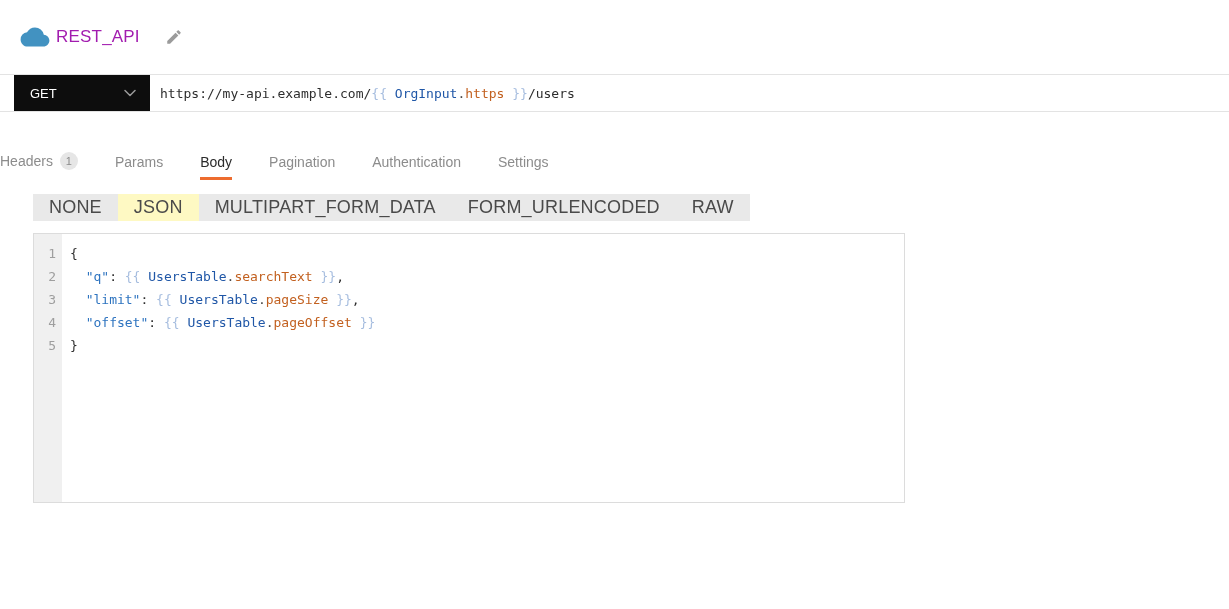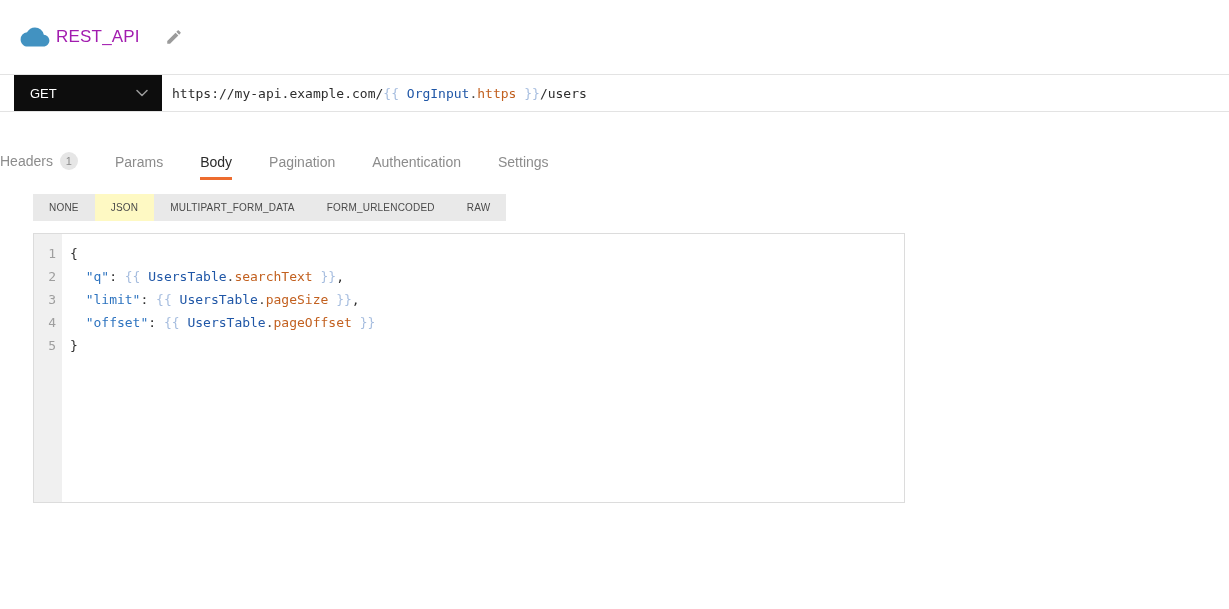--- a/index.html
+++ b/index.html
@@ -15,21 +15,21 @@
   .cloud { width: 30px; height: 24px; color: #4292C1; display: inline-flex; }
   .app-title { font-size: 17px; color: #a21caf; margin-left: 6px; letter-spacing: .2px; }
   .edit-btn { background: none; border: none; margin-left: 25px; cursor: pointer; display: inline-flex; color: #9b9b9b; }
 
   
   .request-bar {
     height: 38px; border-top: 1px solid #e3e3e3; border-bottom: 1px solid #e3e3e3;
     display: flex; align-items: stretch;
   }
   .method-btn {
-    margin-left: 14px; width: 148px; background: #0d0d0d; border: none; cursor: pointer;
+    margin-left: 14px; width: 136px; background: #0d0d0d; border: none; cursor: pointer;
     color: #ffffff; font-family: "Liberation Sans", sans-serif; font-size: 13px;
     display: flex; align-items: center; justify-content: space-between; padding: 0 14px 0 16px;
   }
   .chevron { display: inline-flex; }
   .url-field {
     flex: 1; display: flex; align-items: center; padding-left: 10px;
     font-family: "DejaVu Sans Mono", monospace; font-size: 13px; white-space: pre;
     cursor: text;
   }
 
@@ -52,21 +52,21 @@
   .tab.active { color: #2b2b2b; border-bottom-color: #ED6C2F; }
   .badge {
     width: 18px; height: 18px; border-radius: 50%; background: #e6e6e6;
     color: #8a8a8a; font-size: 11px; display: inline-flex; align-items: center; justify-content: center;
   }
 
   
   .subtabs { margin: 14px 0 0 33px; display: inline-flex; background: #e9e9e9; }
   .subtab {
     height: 27px; padding: 0 16px; display: inline-flex; align-items: center;
-    font-size: 10px; color: #4a4a4a; cursor: pointer; letter-spacing: .2px;
+    font-size: 18px; color: #4a4a4a; cursor: pointer; letter-spacing: .2px;
   }
   .subtab.active { background: #fef9c3; }
 
   
   .editor {
     margin: 12px 0 0 33px; width: 872px; height: 270px;
     border: 1px solid #dcdcdc; background: #ffffff; display: flex;
     font-family: "DejaVu Sans Mono", monospace; font-size: 13px; line-height: 23px;
   }
   .gutter {

